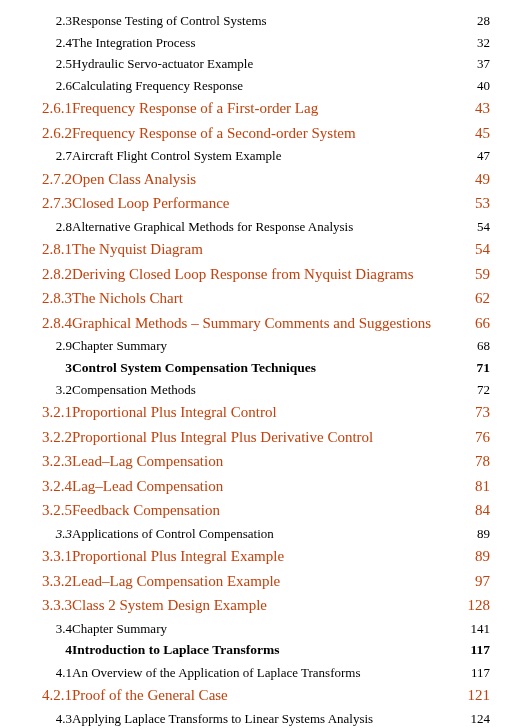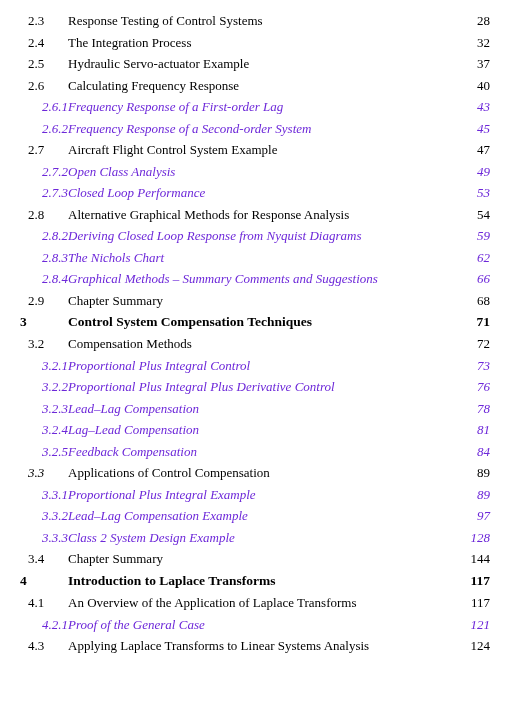--- a/index.html
+++ b/index.html
@@ -20,42 +20,41 @@
       width: 100%;
       border-collapse: collapse;
     }
     .toc-table td {
       padding: 1px 0;
       vertical-align: top;
       line-height: 1.5;
     }
     .num-col {
       width: 32px;
-      text-align: left;
+      text-align: right;
       white-space: nowrap;
     }
     .title-col {
       padding-left: 2px;
     }
     .page-col {
       text-align: right;
       white-space: nowrap;
       width: 36px;
     }
     .chapter-row td {
       font-weight: bold;
       font-size: 13.5px;
     }
     .section-row td {
       font-size: 13px;
     }
     .subsection-row td {
-      font-style: italic;
-      font-size: 13px;
-      color: #6d28d9;
+      font-size: 15px;
+      color: #c2410c;
     }
     .subsection-row .num-col {
       padding-left: 18px;
     }
   </style>
 </head>
 <body>
 
 <table class="toc-table">
   <tbody id="toc-body">
@@ -103,20 +102,25 @@
         <td class="num-col" style="padding-left: 22px;">2.7.3</td>
         <td class="title-col">Closed Loop Performance</td>
         <td class="page-col">53</td>
       </tr>
       <tr class="section-row">
         <td class="num-col" style="padding-left: 8px;">2.8</td>
         <td class="title-col">Alternative Graphical Methods for Response Analysis</td>
         <td class="page-col">54</td>
       </tr>
       <tr class="subsection-row">
+        <td class="num-col" style="padding-left: 22px;">2.8.1</td>
+        <td class="title-col">The Nyquist Diagram</td>
+        <td class="page-col">54</td>
+      </tr>
+      <tr class="subsection-row">
         <td class="num-col" style="padding-left: 22px;">2.8.2</td>
         <td class="title-col">Deriving Closed Loop Response from Nyquist Diagrams</td>
         <td class="page-col">59</td>
       </tr>
       <tr class="subsection-row">
         <td class="num-col" style="padding-left: 22px;">2.8.3</td>
         <td class="title-col">The Nichols Chart</td>
         <td class="page-col">62</td>
       </tr>
       <tr class="subsection-row">
@@ -180,21 +184,21 @@
         <td class="page-col">97</td>
       </tr>
       <tr class="subsection-row">
         <td class="num-col" style="padding-left: 22px;">3.3.3</td>
         <td class="title-col">Class 2 System Design Example</td>
         <td class="page-col">128</td>
       </tr>
       <tr class="section-row">
         <td class="num-col" style="padding-left: 8px;">3.4</td>
         <td class="title-col">Chapter Summary</td>
-        <td class="page-col">144</td>
+        <td class="page-col">141</td>
       </tr>
       <tr class="chapter-row">
         <td class="num-col">4</td>
         <td class="title-col">Introduction to Laplace Transforms</td>
         <td class="page-col">117</td>
       </tr>
       <tr class="section-row">
         <td class="num-col" style="padding-left: 8px;">4.1</td>
         <td class="title-col">An Overview of the Application of Laplace Transforms</td>
         <td class="page-col">117</td>

